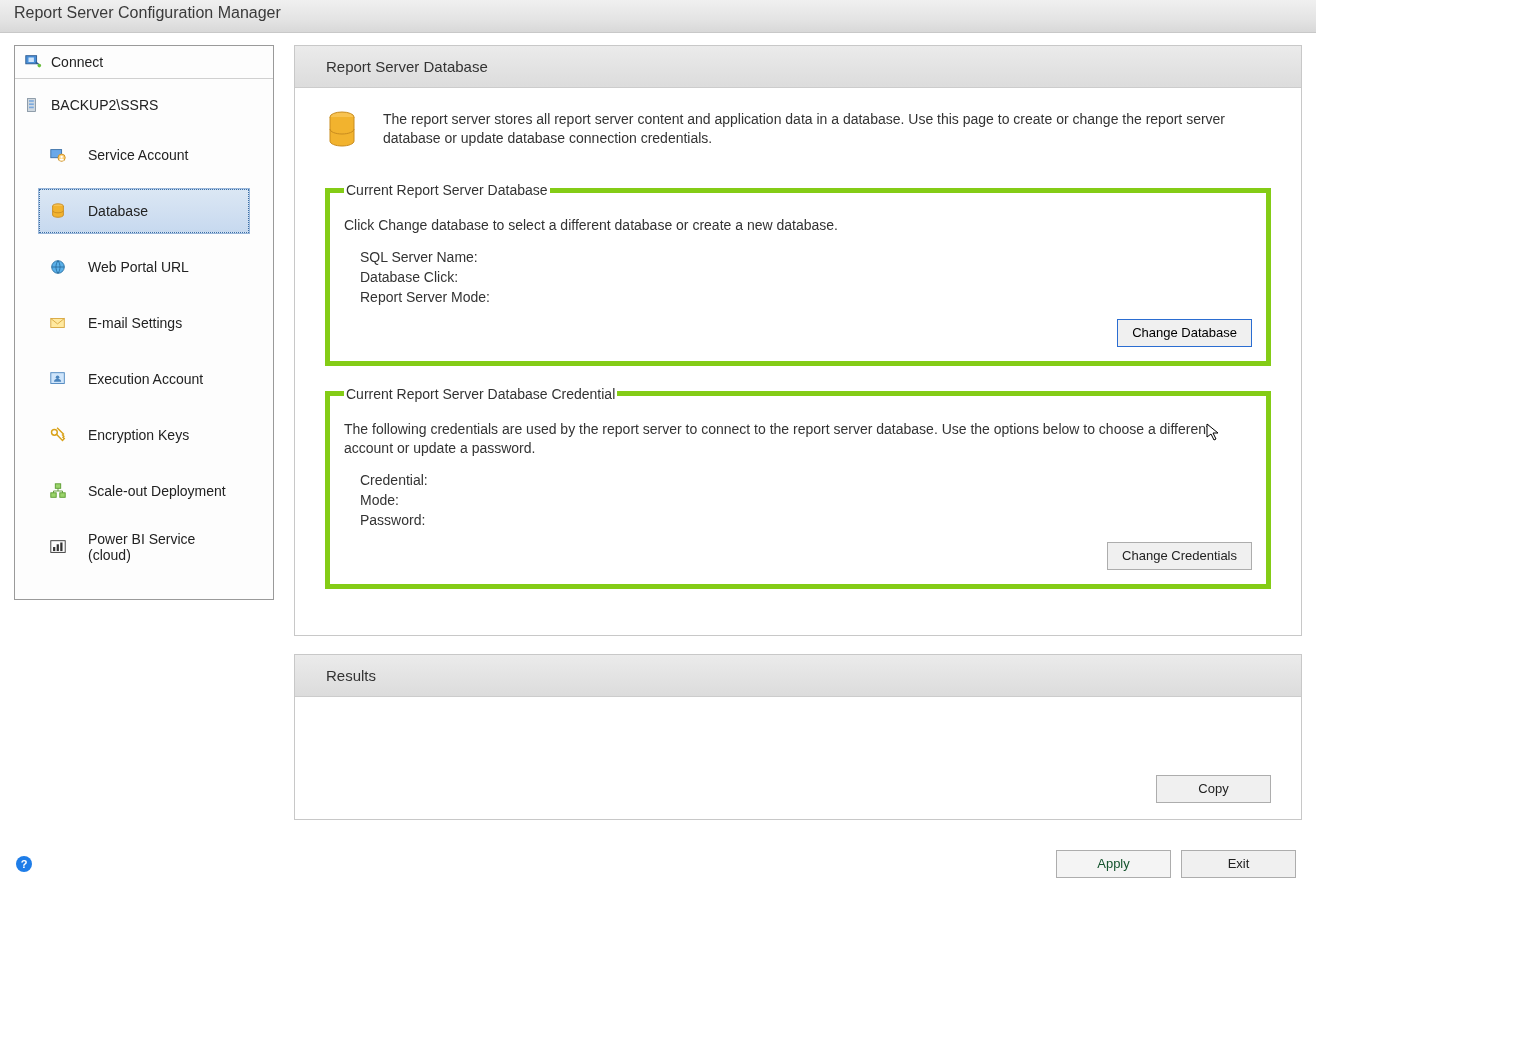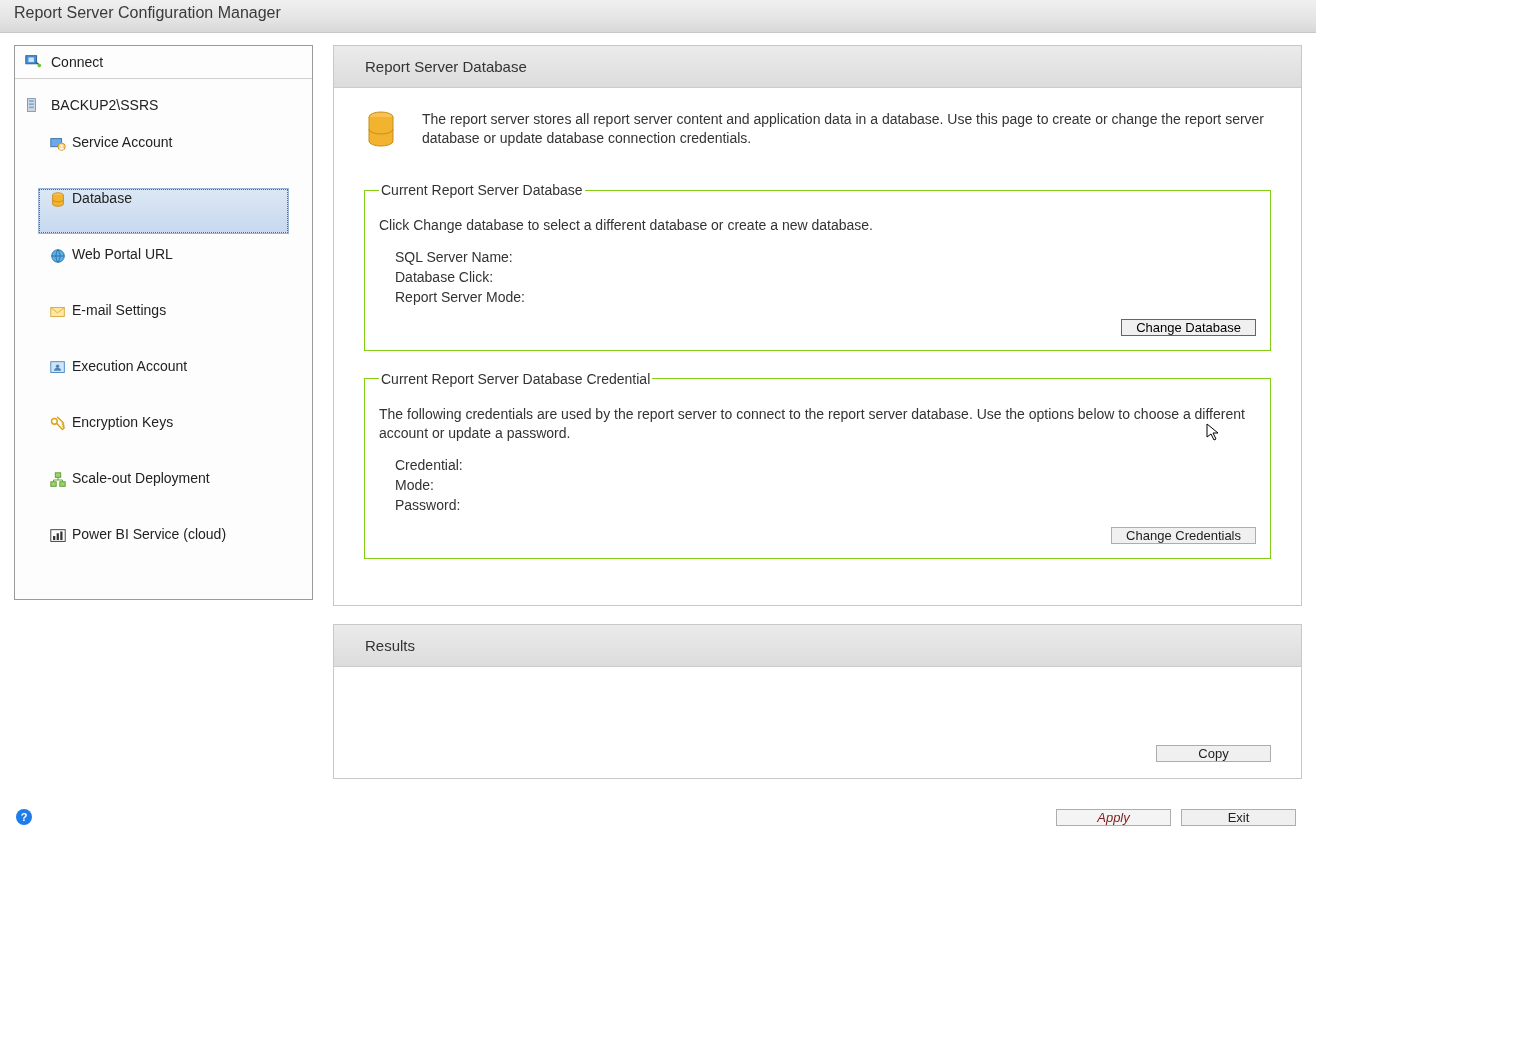--- a/index.html
+++ b/index.html
@@ -18,21 +18,21 @@
       font-size: 16px;
       color: #3a3a3a;
     }
     .layout {
       display: flex;
       align-items: flex-start;
       padding: 12px 14px 4px 14px;
       gap: 20px;
     }
     .sidebar {
-      width: 299px;
+      width: 260px;
       border: 1px solid #9a9a9a;
       background: #fdfdfd;
     }
     .sidebar-row {
       display: flex;
       align-items: center;
       gap: 8px;
       cursor: default;
     }
     .connect-row {
@@ -40,21 +40,22 @@
       padding: 6px 8px;
       font-size: 14px;
     }
     .server-row {
       padding: 16px 8px 6px 8px;
       font-size: 14px;
     }
     .nav-wrap { padding: 12px 24px 18px 24px; }
     .nav-item {
       display: flex;
-      gap: 4px;
+      align-items: center;
+      gap: 20px;
       height: 44px;
       padding: 0 8px;
       margin-bottom: 12px;
       border: 1px solid transparent;
       font-size: 14px;
     }
     .nav-item.selected {
       background: linear-gradient(#dbe7f4, #c7d9ef);
       border: 1px dotted #3a6ea5;
       outline: 1px solid #9ab7da;
@@ -71,43 +72,43 @@
       background: linear-gradient(#ebebeb, #dcdcdc);
       border-bottom: 1px solid #ccc;
       font-size: 15px;
       padding: 12px 31px;
       color: #333;
     }
     .panel-body { padding: 22px 30px 26px 30px; }
     .intro { display: flex; gap: 24px; margin-bottom: 32px; }
     .intro-text { font-size: 14px; line-height: 1.35; color: #333; }
     fieldset.group {
-      border: 1px solid #84cc16;
+      border: 5px solid #84cc16;
       padding: 12px 14px 14px 14px;
       margin: 0 0 20px 0;
     }
     fieldset.group legend {
       font-size: 14px;
       color: #333;
       padding: 0 2px;
     }
     .group-text { font-size: 14px; color: #333; margin: 6px 0 14px 0; line-height:1.35; }
     .kv { font-size: 14px; color: #333; margin: 4px 0 4px 16px; }
     .btn-row { display: flex; justify-content: flex-end; margin-top: 14px; }
     button.win-btn {
       background: #f0f0f0;
       border: 1px solid #adadad;
       min-width: 115px;
-      height: 17px;
+      height: 28px;
       font-size: 13px;
       color: #222;
       cursor: pointer;
       padding: 0 14px;
     }
-    button.win-btn:disabled { color: #7f1d1d; background: #f4f4f4; cursor: default; font-style: italic; }
+    button.win-btn:disabled { color: #14532d; background: #f4f4f4; cursor: default; }
     button.primary { border: 1px solid #2b6dd1; color: #000; }
     .results-panel .panel-body { min-height: 78px; }
     .results-copy{ display:flex; justify-content:flex-end; padding: 0 30px 16px 0; }
     .footer {
       display: flex;
       align-items: center;
       padding: 8px 20px 14px 16px;
     }
     .footer-spacer { flex: 1; }
     .help-icon {

